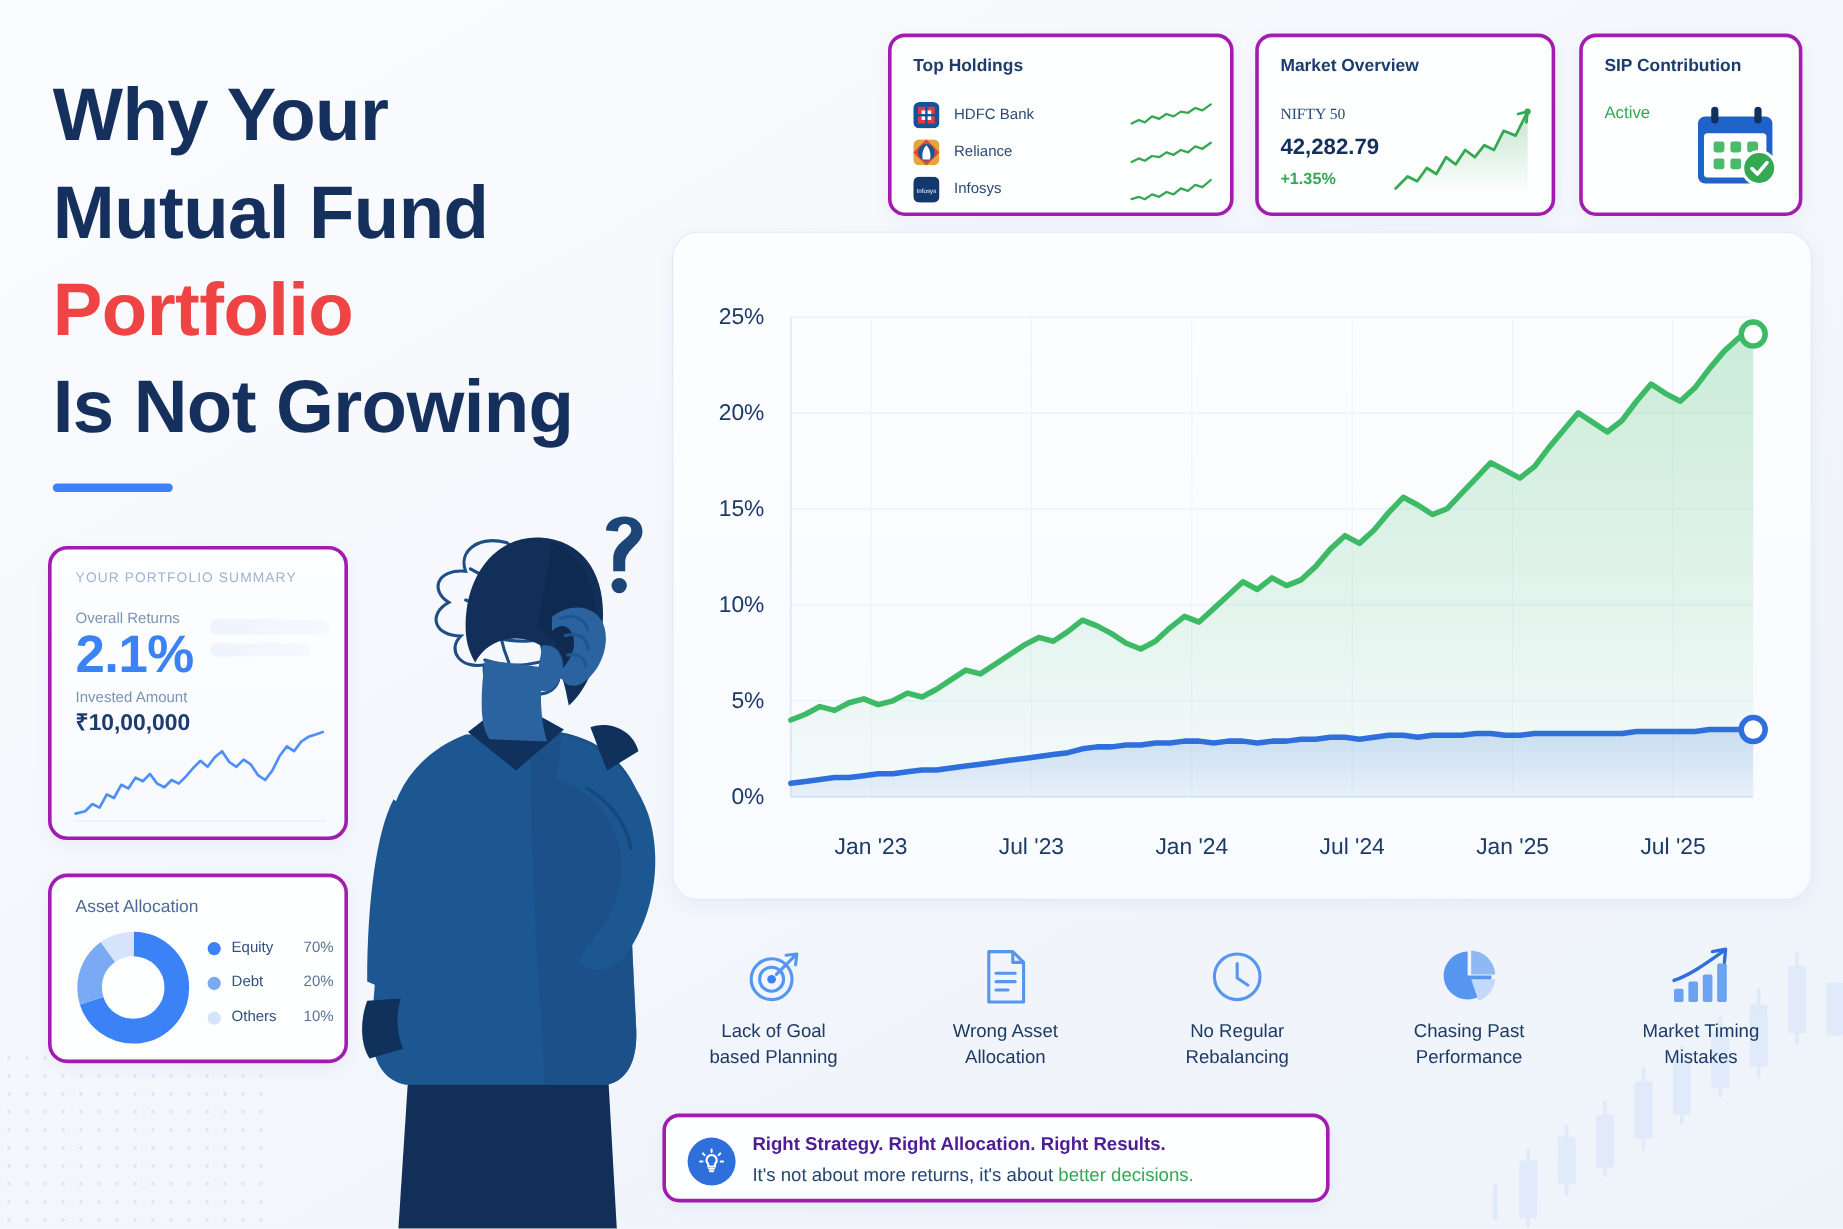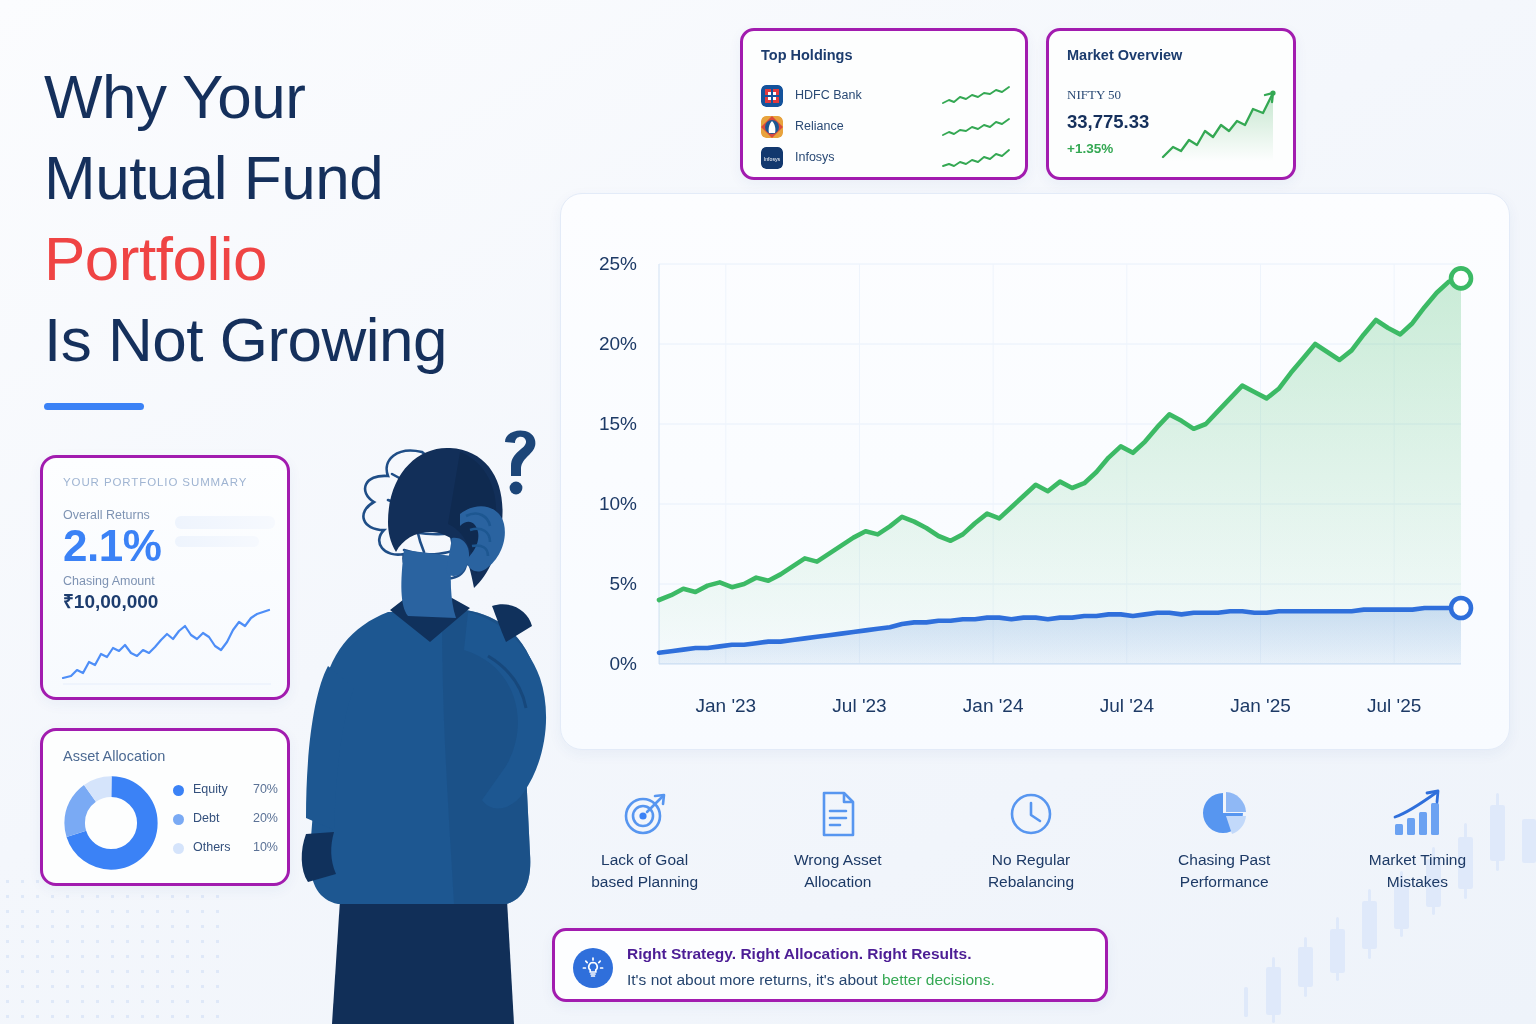--- a/index.html
+++ b/index.html
@@ -16,21 +16,21 @@
   .dots { position:absolute; left:0; bottom:0; width:220px; height:150px;
     background-image:radial-gradient(#dbe6f7 1.6px, transparent 1.7px);
     background-size:15px 15px; opacity:.85; pointer-events:none; }
 
   
   .candles { position:absolute; right:0; bottom:0; width:300px; height:235px;
     opacity:.95; pointer-events:none; }
 
   
   .headline { position:absolute; left:44px; top:56px; width:540px; }
-  .headline .ln { font-size:62px; line-height:81px; font-weight:normal;
+  .headline .ln { font-size:62px; line-height:81px; font-weight:bold;
     letter-spacing:-.5px; color:#15305c; white-space:nowrap; }
   .headline .ln.accent { color:#ef4444; }
   .rule { position:absolute; left:44px; top:403px; width:100px; height:7px;
     border-radius:4px; background:#3b82f6; }
 
   
   .card { position:absolute; background:#fdfefe; border:3px solid #a21caf;
     border-radius:14px; box-shadow:0 4px 14px rgba(40,80,150,.055); }
   .card-title { font-size:14.5px; font-weight:bold; color:#1c3c6e; }
 
@@ -152,21 +152,21 @@
   </div>
   <div class="rule"></div>
 
   <div class="card" id="summary">
     <div class="ghostbar" style="left:132px;top:58px;width:100px;height:13px;"></div>
     <div class="ghostbar" style="left:132px;top:78px;width:84px;height:11px;"></div>
     <div class="hdr">YOUR PORTFOLIO SUMMARY</div>
     <div class="close" style="font-size:0;">close-icon</div>
     <div class="lbl l1">Overall Returns</div>
     <div class="big">2.1%</div>
-    <div class="lbl l2">Chasing Amount</div>
+    <div class="lbl l2">Invested Amount</div>
     <div class="amt">₹10,00,000</div>
     <svg class="spark" viewBox="0 0 222 85">
       <path d="M6 74 L14 72 L20 66 L26 69 L32 58 L38 61 L44 50 L50 53 L56 44 L62 47 L68 41 L74 49
                L80 52 L86 46 L92 49 L98 43 L104 36 L110 30 L116 35 L122 27 L128 22 L134 31 L140 35
                L146 29 L152 33 L158 42 L164 46 L170 38 L176 26 L182 18 L188 22 L194 14 L200 10 L206 8 L212 6" fill="none" stroke="#3b82f6" stroke-width="2.2" stroke-linejoin="round" stroke-linecap="round" opacity=".9"></path>
       <line x1="6" y1="80" x2="214" y2="80" stroke="#e6eefb" stroke-width="1"></line>
     </svg>
   </div>
 
   <div class="card" id="alloc">
@@ -300,36 +300,54 @@
       <span class="hnm">Infosys</span>
       <svg class="mini" viewBox="0 0 72 24">
         <path d="M2 20 L8 18 L13 20 L19 16 L25 18 L31 14 L37 16 L43 11 L49 13 L55 8 L61 10 L68 4" fill="none" stroke="#34a853" stroke-width="1.9" stroke-linecap="round" stroke-linejoin="round"></path>
       </svg>
     </div>
   </div>
 
   <div class="card" id="market">
     <div class="card-title">Market Overview</div>
     <div class="idx">NIFTY 50</div>
-    <div class="val">33,775.33</div>
+    <div class="val">42,282.79</div>
     <div class="chg">+1.35%</div>
     <svg class="spark" viewBox="0 0 124 80">
       <defs>
           <linearGradient id="mg" x1="0" y1="0" x2="0" y2="1">
         <stop offset="0" stop-color="#34a853" stop-opacity=".28"></stop>
         <stop offset="1" stop-color="#34a853" stop-opacity="0"></stop>
           </linearGradient>
         </defs>
       <path d="M4 72 L14 62 L22 66 L30 55 L38 60 L46 46 L54 52 L62 40 L70 46 L78 36 L86 40 L94 24 L104 28 L114 8 L114 76 L4 76 Z" fill="url(#mg)"></path>
       <path d="M4 72 L14 62 L22 66 L30 55 L38 60 L46 46 L54 52 L62 40 L70 46 L78 36 L86 40 L94 24 L104 28 L114 8" fill="none" stroke="#34a853" stroke-width="2.3" stroke-linecap="round" stroke-linejoin="round"></path>
       <path d="M114 8 L106 10 M114 8 L113 17" stroke="#34a853" stroke-width="2.3" stroke-linecap="round" fill="none"></path>
       <circle cx="114" cy="8" r="2.6" fill="#34a853"></circle>
     </svg>
   </div>
 
+  <div class="card" id="sip">
+    <div class="card-title">SIP Contribution</div>
+    <div class="st">Active</div>
+    <svg class="cal" viewBox="0 0 76 76">
+      <rect x="6" y="12" width="62" height="56" rx="6" fill="#1f62c8"></rect>
+      <rect x="11" y="26" width="52" height="37" rx="3" fill="#fff"></rect>
+      <rect x="17" y="4" width="6" height="14" rx="3" fill="#10315c"></rect>
+      <rect x="53" y="4" width="6" height="14" rx="3" fill="#10315c"></rect>
+      <rect x="19" y="33" width="9" height="9" rx="2" fill="#4aba6b"></rect>
+      <rect x="33" y="33" width="9" height="9" rx="2" fill="#4aba6b"></rect>
+      <rect x="47" y="33" width="9" height="9" rx="2" fill="#4aba6b"></rect>
+      <rect x="19" y="47" width="9" height="9" rx="2" fill="#4aba6b"></rect>
+      <rect x="33" y="47" width="9" height="9" rx="2" fill="#4aba6b"></rect>
+      <circle cx="57" cy="55" r="15" fill="#fff"></circle>
+      <circle cx="57" cy="55" r="12.5" fill="#34a853"></circle>
+      <path d="M51 55.5 L55.5 60 L63.5 50.5" stroke="#fff" stroke-width="3" fill="none" stroke-linecap="round" stroke-linejoin="round"></path>
+    </svg>
+  </div>
 
   <div class="card" id="chartcard">
     <svg id="chart" viewBox="0 0 950 557">
       <defs>
         <linearGradient id="gGreen" x1="0" y1="0" x2="0" y2="1">
           <stop offset="0" stop-color="#3cba65" stop-opacity=".26"></stop>
           <stop offset="1" stop-color="#3cba65" stop-opacity=".02"></stop>
         </linearGradient>
         <linearGradient id="gBlue" x1="0" y1="0" x2="0" y2="1">
           <stop offset="0" stop-color="#2f6fdb" stop-opacity=".20"></stop>

